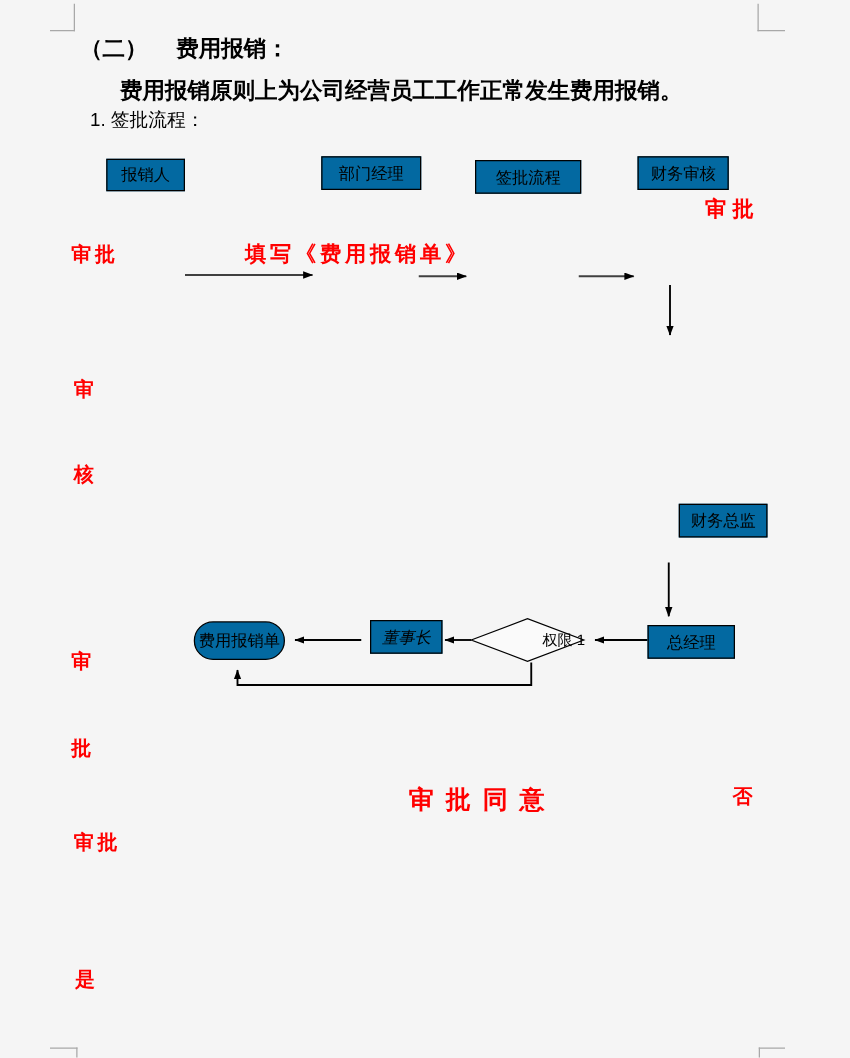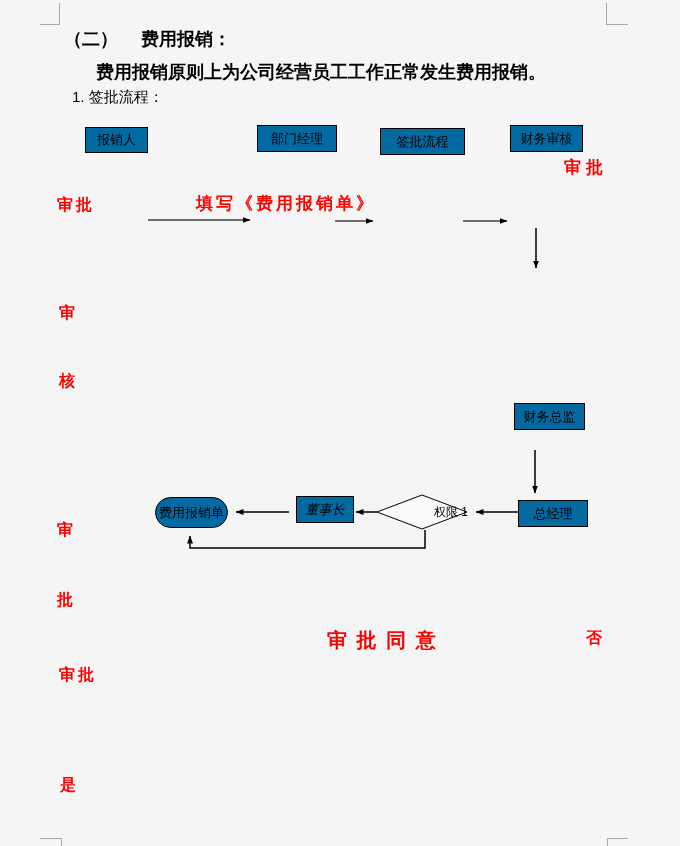--- a/index.html
+++ b/index.html
@@ -42,21 +42,21 @@
   
   .node{
     position:absolute;border:1px solid #000;background:#0369a1;
     display:flex;align-items:center;justify-content:center;
     font-size:13px;white-space:nowrap;box-sizing:border-box;
   }
   .n-reimburser{left:85px;top:127px;width:63px;height:26px;}
   .n-dept-manager{left:257px;top:125px;width:80px;height:27px;}
   .n-deputy-gm{left:380px;top:128px;width:85px;height:27px;}
   .n-finance-review{left:510px;top:125px;width:73px;height:27px;}
-  .n-finance-director{left:514px;top:403px;width:71px;height:27px;text-align:right;}
+  .n-finance-director{left:543px;top:403px;width:71px;height:27px;text-align:right;}
   .n-general-manager{left:518px;top:500px;width:70px;height:27px;}
   .n-chairman{left:296px;top:496px;width:58px;height:27px;font-style:italic;}
   .n-cashier{left:155px;top:497px;width:73px;height:31px;border-radius:16px;}
   .diamond-label{
     position:absolute;left:377px;top:504px;width:91px;
     text-align:right;font-size:12px;white-space:nowrap;
   }
 
   svg.connectors{position:absolute;left:0;top:0;width:680px;height:846px;}
 </style>

